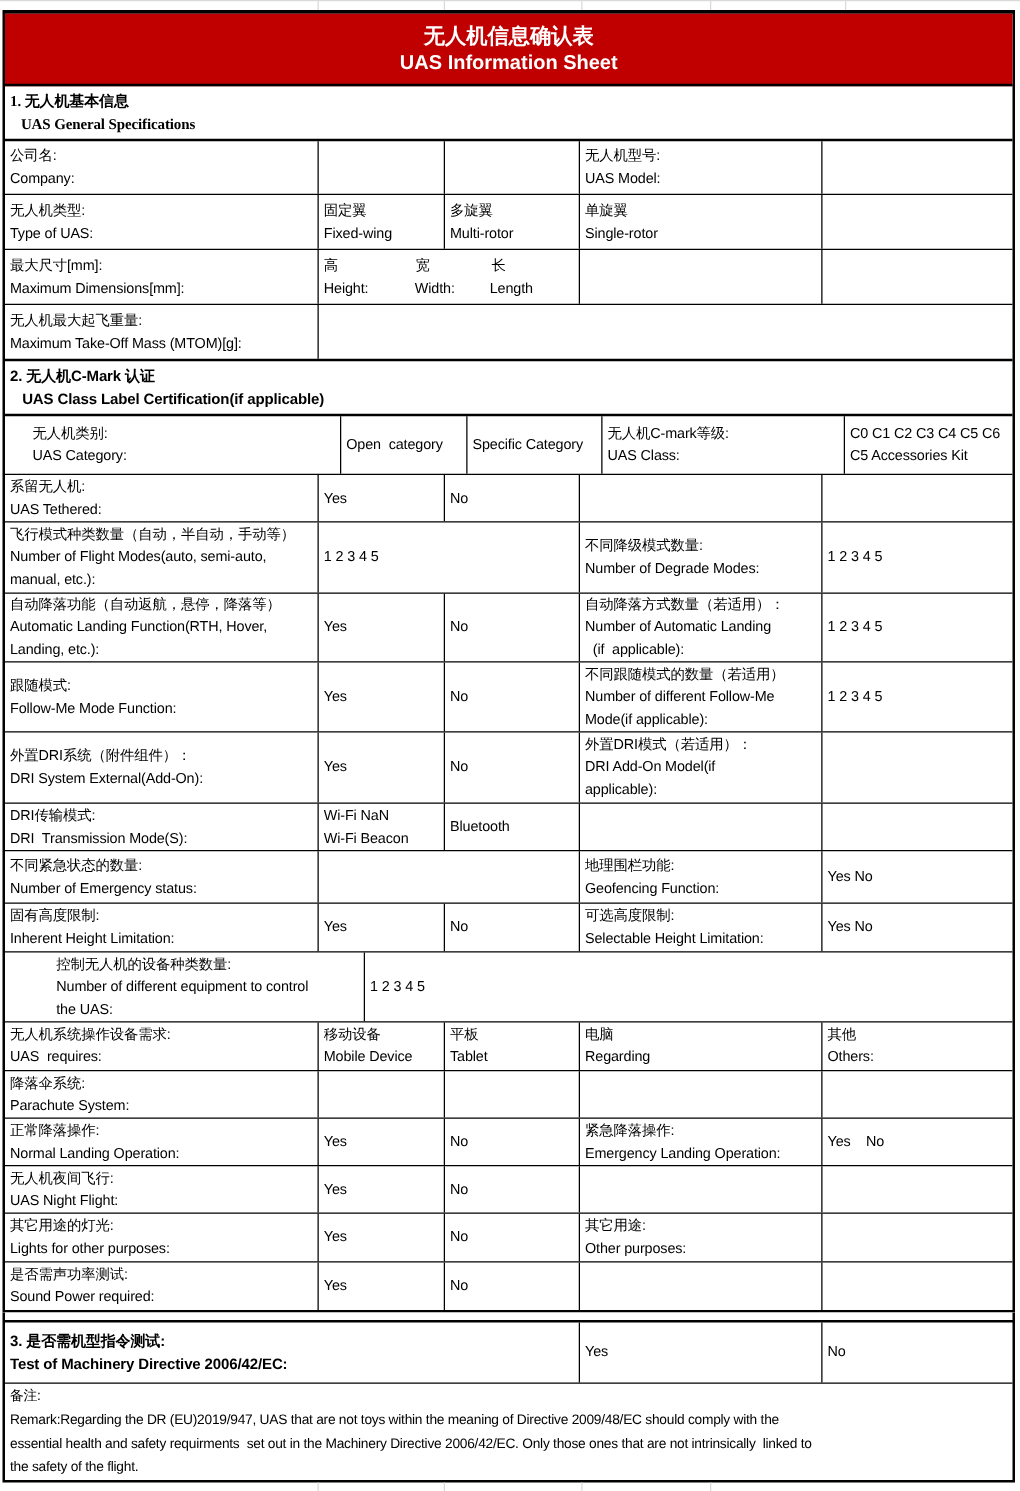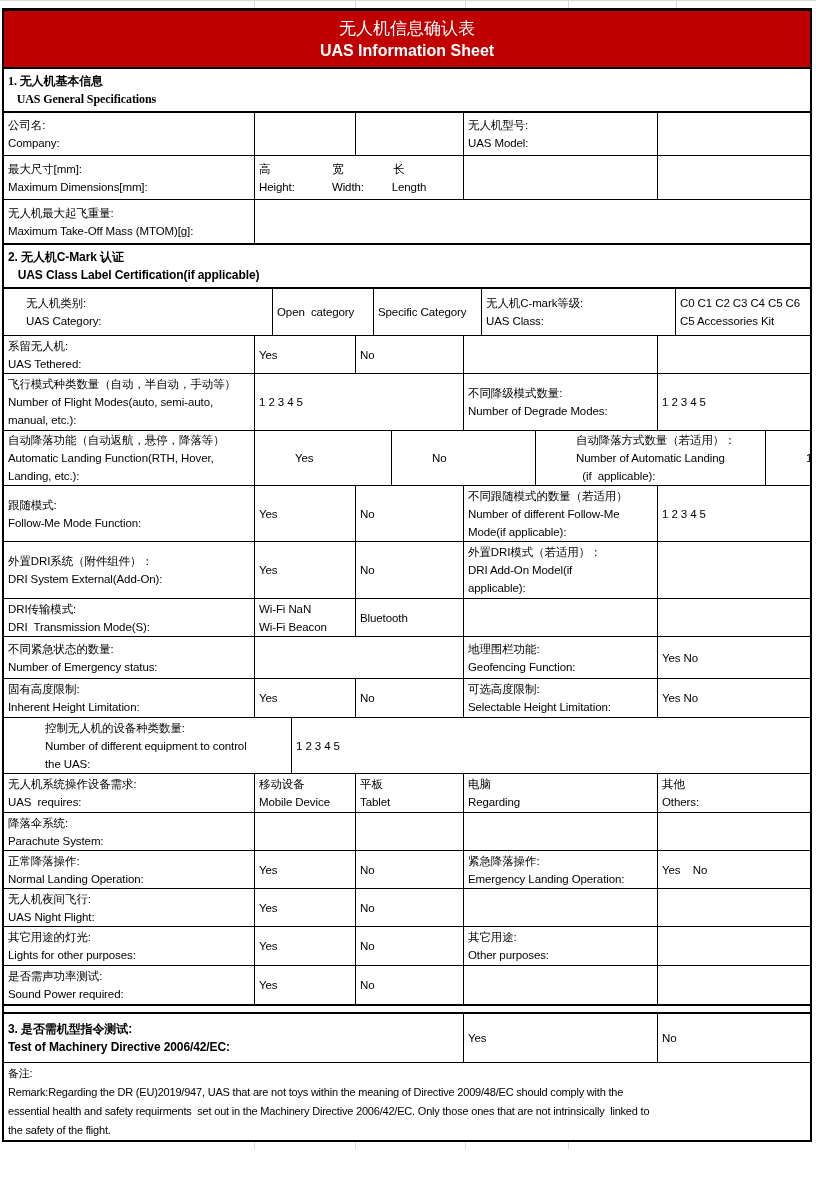--- a/index.html
+++ b/index.html
@@ -13,21 +13,21 @@
   .gridstub { position:absolute; top:0; width:1px; height:7px; background:#d9d9d9; }
 
   .block { width:806px; margin-left:2px; border:2px solid #000; }
   .block1 { border-top-width:3px; }
   .tbl-gap { width:806px; margin-left:2px; height:6px; border-left:2px solid #000; border-right:2px solid #000; background:#fff; }
 
   .banner {
     height:56px; border-bottom:2px solid #000; background:#C00000; color:#fff;
     display:flex; flex-direction:column; align-items:center; justify-content:center;
   }
-  .banner .zh { font-size:17px; font-weight:normal; line-height:22px; }
+  .banner .zh { font-size:17px; font-weight:bold; line-height:22px; }
   .banner .en { font-size:16px; font-weight:bold; line-height:21px; }
 
   .row { display:flex; border-bottom:1px solid #000; }
   .row:last-child { border-bottom:none; }
   .row.sep { border-bottom-width:2px; }
   .cell {
     border-right:1px solid #000; display:flex; flex-direction:column;
     justify-content:center; overflow:hidden; flex:none;
   }
   .cell.last { border-right:none; }
@@ -75,20 +75,41 @@
             <span class="t"></span>
           </div>
           <div class="cell" style="width: 193px;">
             <span class="t">无人机型号:
 UAS Model:</span>
           </div>
           <div class="cell last" style="width: 152px;">
             <span class="t"></span>
           </div>
         </div>
+        <div class="row row-uas-type" style="height: 43px;">
+          <div class="cell" style="width: 250px;">
+            <span class="t">无人机类型:
+Type of UAS:</span>
+          </div>
+          <div class="cell" style="width: 100px;">
+            <span class="t">固定翼
+Fixed-wing</span>
+          </div>
+          <div class="cell" style="width: 107px;">
+            <span class="t">多旋翼
+Multi-rotor</span>
+          </div>
+          <div class="cell" style="width: 193px;">
+            <span class="t">单旋翼
+Single-rotor</span>
+          </div>
+          <div class="cell last" style="width: 152px;">
+            <span class="t"></span>
+          </div>
+        </div>
         <div class="row row-max-dimensions" style="height: 43px;">
           <div class="cell" style="width: 250px;">
             <span class="t">最大尺寸[mm]:
 Maximum Dimensions[mm]:</span>
           </div>
           <div class="cell" style="width: 208px;">
             <span class="t">高                    宽                长
 Height:            Width:         Length</span>
           </div>
           <div class="cell" style="width: 193px;">
@@ -161,21 +182,21 @@
             <span class="t">1 2 3 4 5</span>
           </div>
           <div class="cell" style="width: 193px;">
             <span class="t">不同降级模式数量:
 Number of Degrade Modes:</span>
           </div>
           <div class="cell last" style="width: 152px;">
             <span class="t">1 2 3 4 5</span>
           </div>
         </div>
-        <div class="row row-auto-landing" style="height: 54px; gap: 36px;">
+        <div class="row row-auto-landing" style="height: 54px;">
           <div class="cell" style="width: 250px;">
             <span class="t">自动降落功能（自动返航，悬停，降落等）
 Automatic Landing Function(RTH, Hover,
 Landing, etc.):</span>
           </div>
           <div class="cell" style="width: 100px;">
             <span class="t">Yes</span>
           </div>
           <div class="cell" style="width: 107px;">
             <span class="t">No</span>

